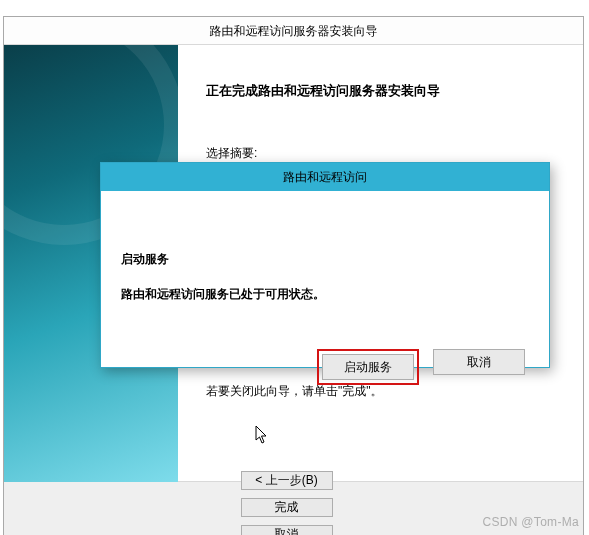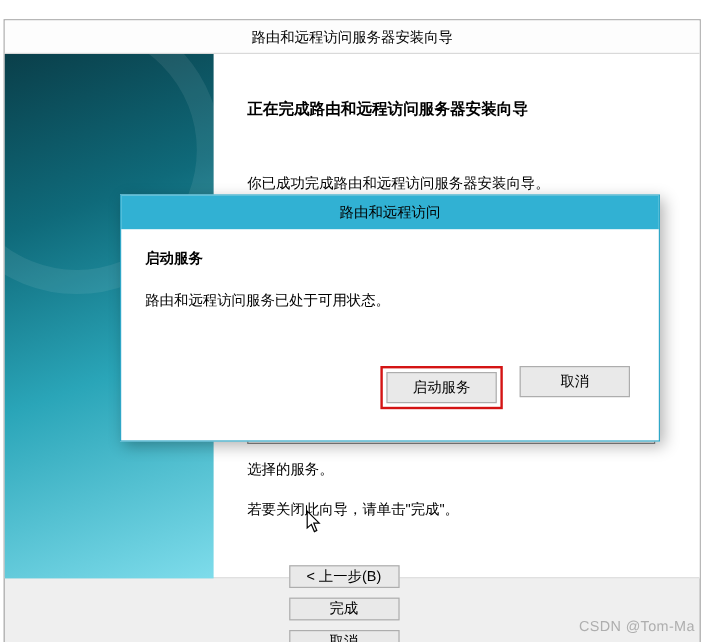--- a/index.html
+++ b/index.html
@@ -107,29 +107,31 @@
   .modal-title {
     height: 28px;
     line-height: 28px;
     text-align: center;
     background: #31b1d3;
     color: #000;
     font-size: 12px;
   }
   .modal-body {
     padding: 16px 20px 0 20px;
+    margin-top: 44px;
   }
   .modal-heading {
     font-weight: bold;
     font-size: 12px;
     margin-bottom: 18px;
   }
   .modal-msg {
     font-size: 12px;
     margin-bottom: 46px;
+    font-weight: bold;
   }
   .modal-footer {
     display: flex;
     justify-content: flex-end;
     gap: 14px;
     padding-right: 4px;
   }
   .highlight-frame {
     border: 2px solid #d41414;
     padding: 3px;
@@ -158,21 +160,20 @@
 </head>
 <body>
 
 <div class="wizard">
   <div class="wizard-title">路由和远程访问服务器安装向导</div>
 
   <div class="wizard-body">
     <div class="side-graphic"></div>
     <div class="content">
       <div class="content-heading">正在完成路由和远程访问服务器安装向导</div>
-      <p>你已成功完成路由和远程访问服务器安装向导。</p>
       <p>选择摘要:</p>
       <div class="summary-box"></div>
       <p>选择的服务。</p>
       <p>若要关闭此向导，请单击"完成"。</p>
     </div>
   </div>
 
   <div class="wizard-footer">
     <button class="btn">&lt; 上一步(B)</button>
     <button class="btn">完成</button>

